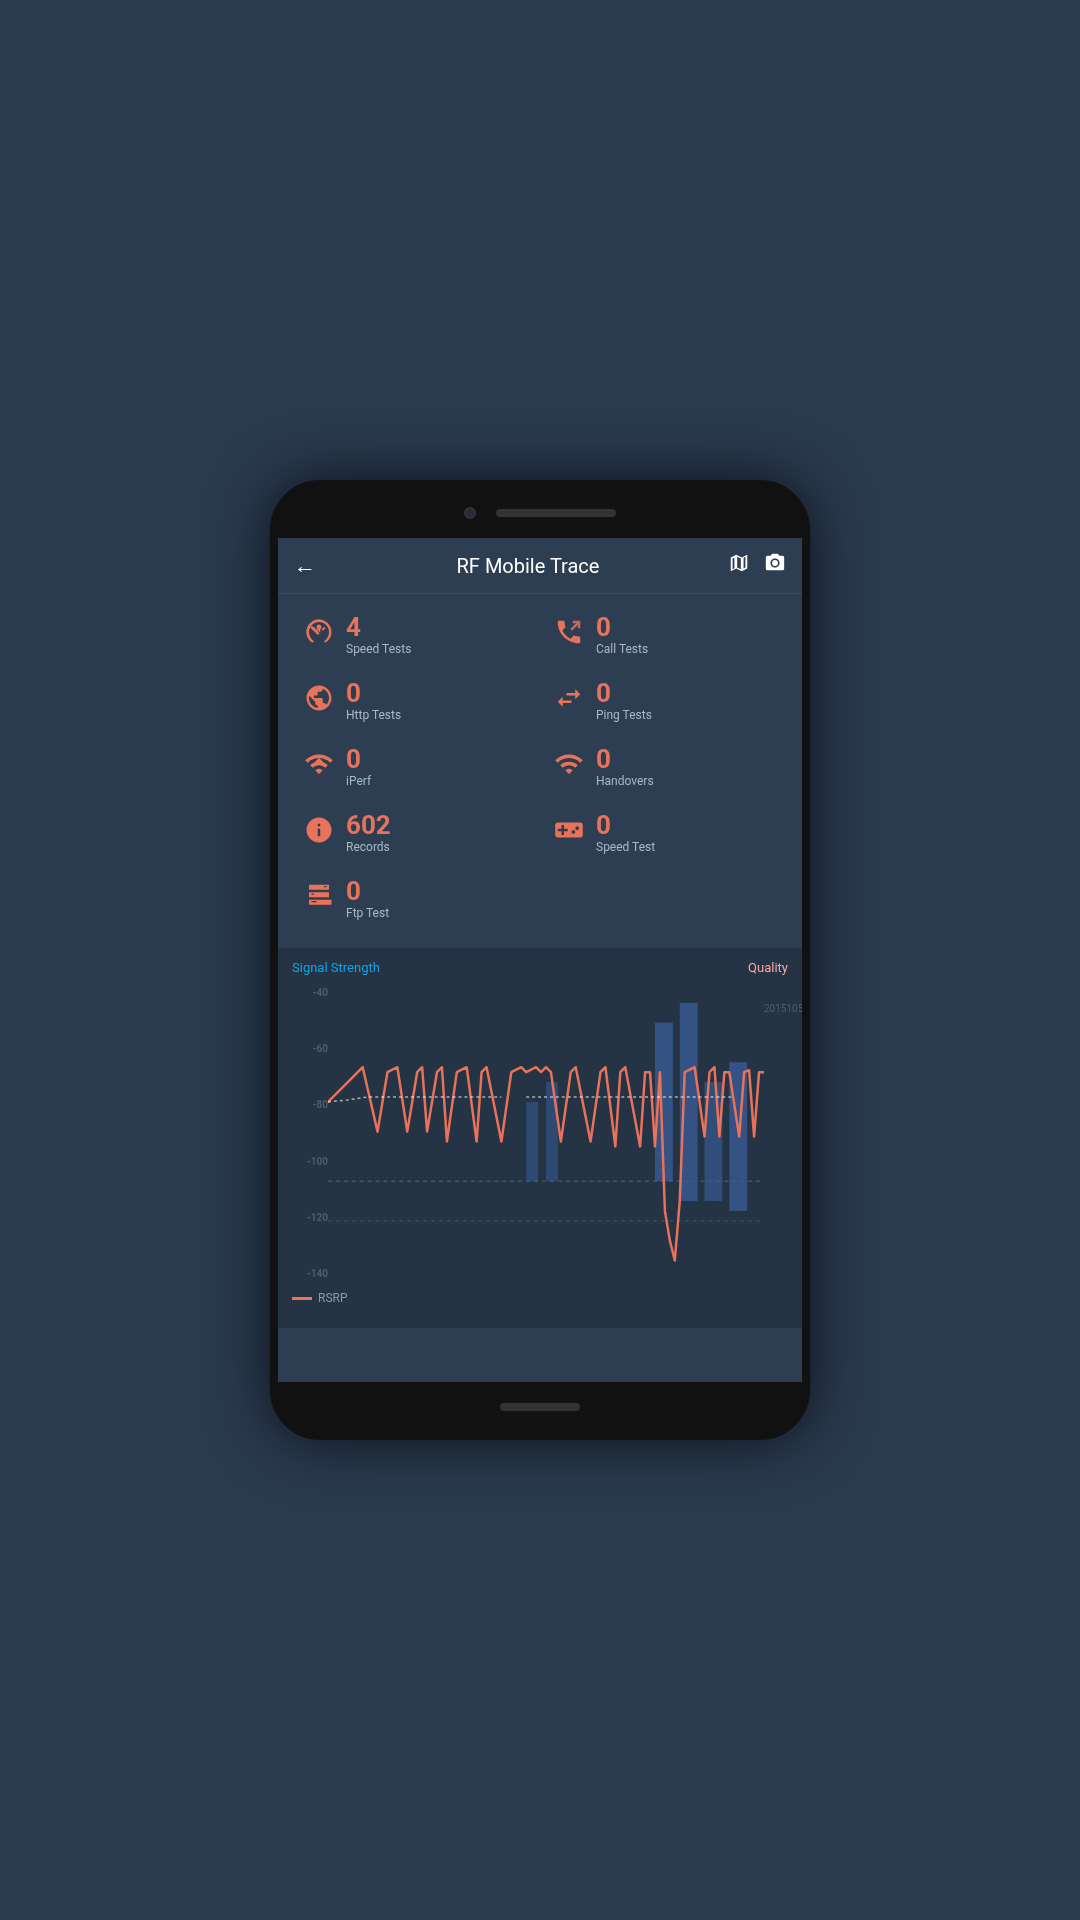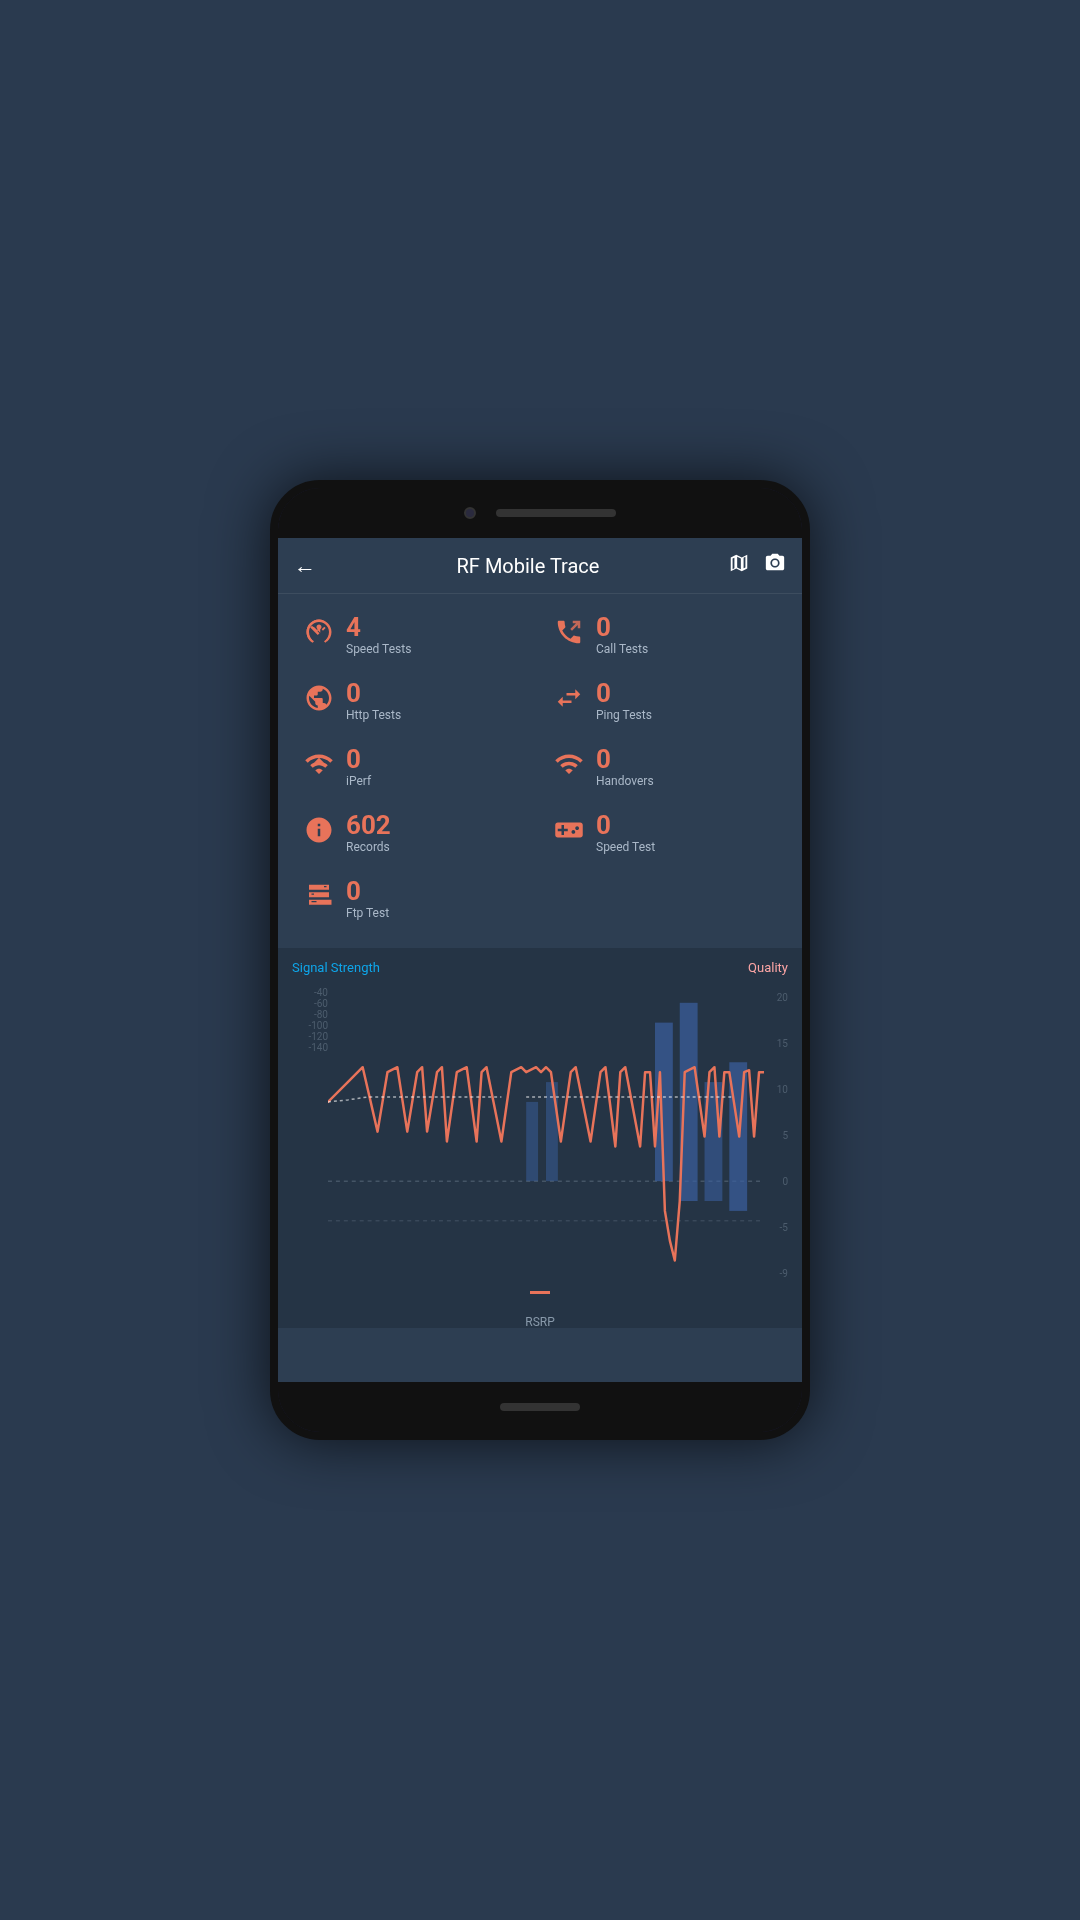--- a/index.html
+++ b/index.html
@@ -151,53 +151,54 @@
       font-size: 13px;
     }
     .chart-container {
       position: relative;
       width: 100%;
       height: 300px;
     }
     .chart-legend {
       display: flex;
       align-items: center;
-      gap: 21px;
+      gap: 6px;
       margin-top: 8px;
-      flex-direction: column;
     }
     .legend-line {
       width: 20px;
       height: 3px;
       background: #e8735a;
     }
     .legend-label {
       color: #8899aa;
       font-size: 12px;
     }
 
     
     .y-axis-left {
       position: absolute;
       left: 0;
       top: 0;
       bottom: 0;
       width: 36px;
       display: flex;
       flex-direction: column;
+      justify-content: space-between;
       padding: 4px 0;
+      font-weight: bold;
     }
     .y-axis-right {
       position: absolute;
       right: 0;
-      top: 5px;
+      top: 16px;
       bottom: 0;
       width: 24px;
       display: flex;
-      flex-direction: column;
+      flex-direction: row;
       justify-content: space-between;
       padding: 4px 0;
       text-align: right;
     }
     .y-tick {
       font-size: 10px;
       color: #6677889a;
       text-align: right;
     }
     .y-tick-right {

